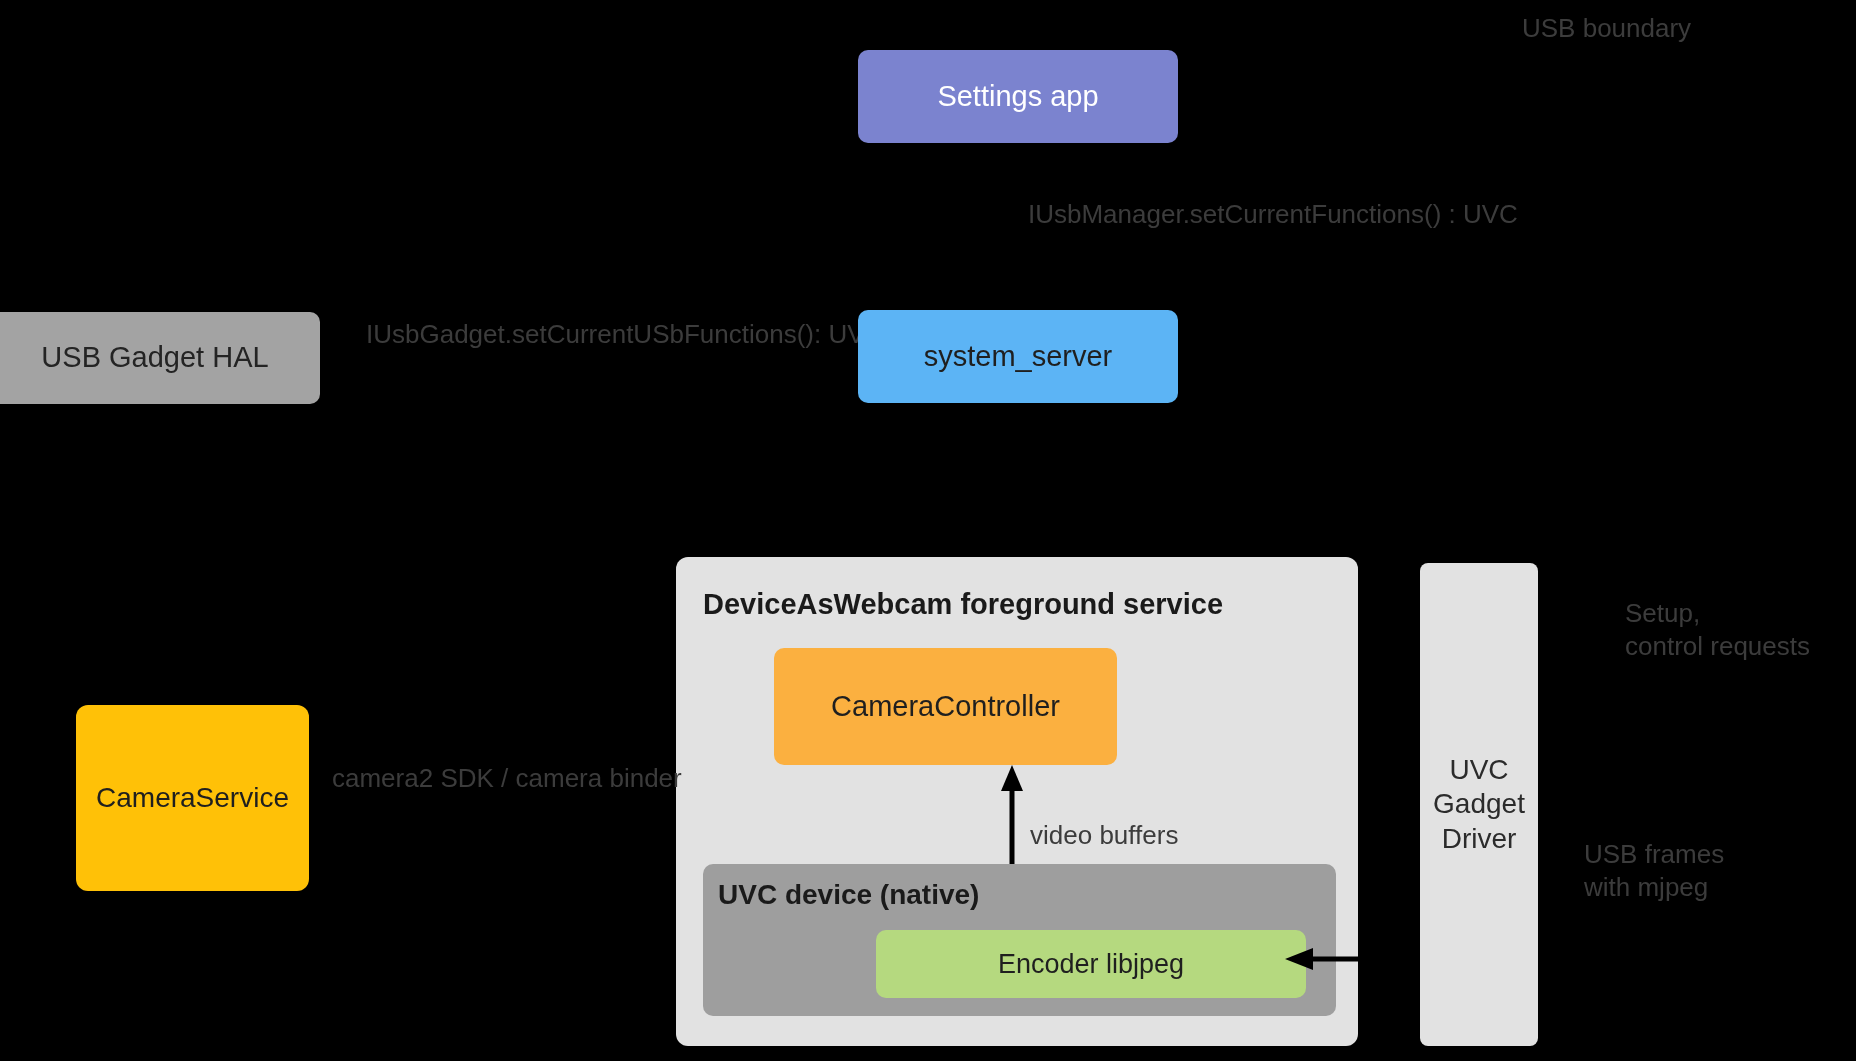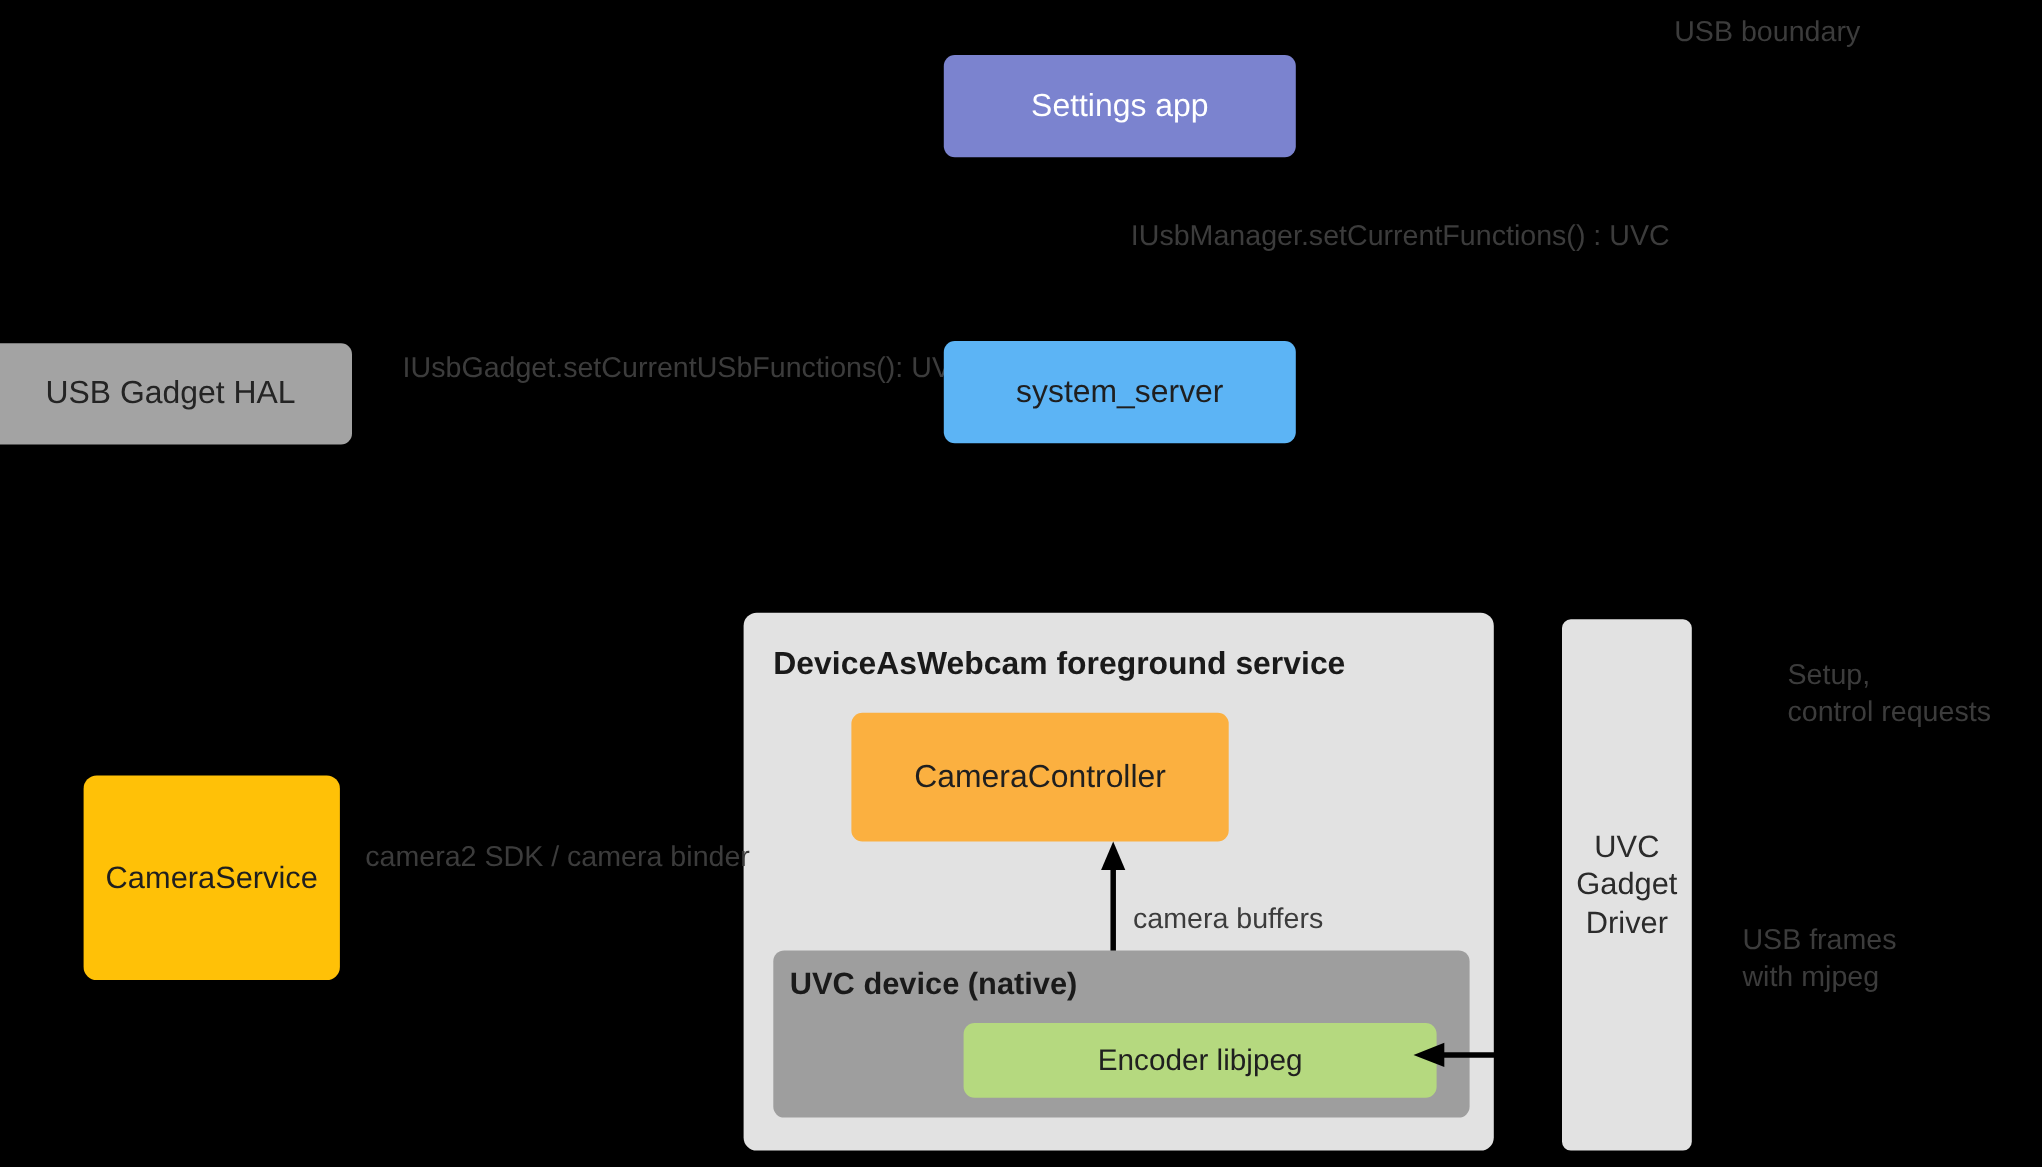--- a/index.html
+++ b/index.html
@@ -124,21 +124,21 @@
   <div class="box" id="das-panel"></div>
   <div class="panel-title" id="das-panel-title">DeviceAsWebcam foreground service</div>
 
   <div class="box" id="camera-controller">CameraController</div>
 
   <svg class="arrow-svg" id="arrow-camera-buffers" width="24" height="170">
     <line x1="12" y1="18" x2="12" y2="152" stroke="#000000" stroke-width="5"></line>
     <polygon points="12,0 23,26 1,26" fill="#000000"></polygon>
     <polygon points="12,170 23,144 1,144" fill="#000000"></polygon>
   </svg>
-  <div class="label" id="label-camera-buffers">camera buffers</div>
+  <div class="label" id="label-camera-buffers">video buffers</div>
 
   <div class="box" id="uvc-device-panel"></div>
   <div class="panel-title" id="uvc-device-title">UVC device (native)</div>
 
   <div class="box" id="encoder-libjpeg">Encoder libjpeg</div>
 
   <svg class="arrow-svg" id="arrow-usb-frames" width="140" height="24">
     <line x1="138" y1="12" x2="22" y2="12" stroke="#000000" stroke-width="5"></line>
     <polygon points="0,12 28,1 28,23" fill="#000000"></polygon>
   </svg>

